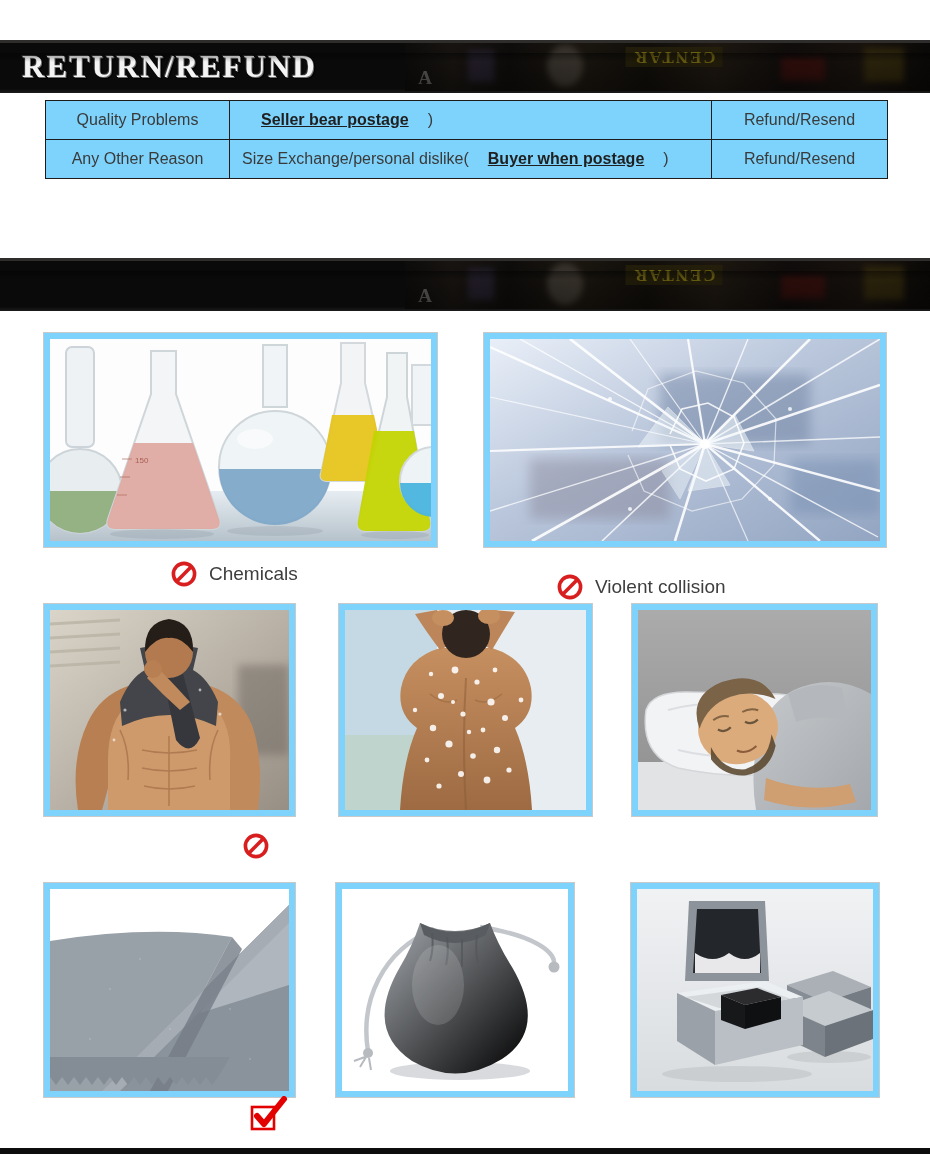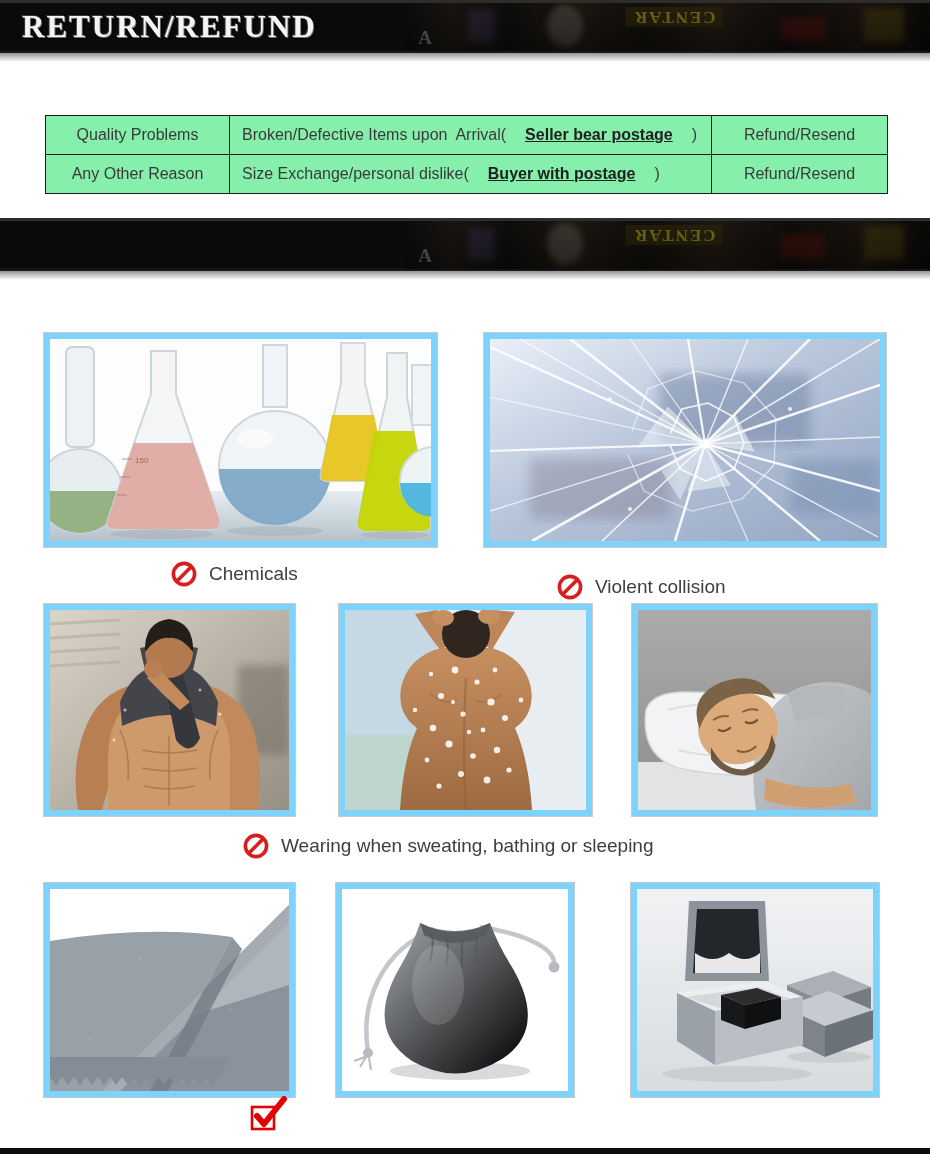--- a/index.html
+++ b/index.html
@@ -4,20 +4,21 @@
 <style>
   html,body{margin:0;padding:0;}
   body{
     width:930px;height:1156px;position:relative;background:#ffffff;
     font-family:"Liberation Sans",sans-serif;overflow:hidden;
   }
   
   .banner{
     position:absolute;left:0;right:0;height:53px;background:#0a0a0a;
     background:linear-gradient(180deg,#2e2d2c 0 3px,#0a0a0a 3px 92%,#1c1c1c);
+    margin-top:40px;
   }
   .banner-fade{
     position:absolute;left:0;right:0;height:9px;
     background:linear-gradient(180deg,rgba(0,0,0,.42),rgba(0,0,0,0));
   }
   .banner-title{
     position:absolute;left:22px;top:50%;transform:translateY(-50%);
     font-family:"Liberation Serif",serif;font-weight:700;font-size:31px;
     letter-spacing:2px;color:#f4f4f4;white-space:nowrap;
     text-shadow:1px 1px 0 #6e6e6e,2px 2px 1px #000,-1px -1px 0 #3a3a3a;
@@ -35,21 +36,21 @@
   .frag-flip{
     position:absolute;left:42%;top:4px;transform:rotate(180deg);
     font-family:"Liberation Serif",serif;font-weight:700;font-size:17px;letter-spacing:2px;
     color:#c9b31e;background:#39310f;padding:0 7px;opacity:.8;filter:blur(.5px);
   }
   .frag-letter{
     position:absolute;left:2.5%;bottom:2px;font-family:"Liberation Serif",serif;
     font-weight:700;font-size:19px;color:#d6d6d6;opacity:.55;filter:blur(.4px);
   }
   
-  .policy-table{position:absolute;left:45px;top:115px;width:843px;border:1px solid #1c1c1c;box-sizing:border-box;background:#86efac;}
+  .policy-table{position:absolute;left:45px;top:100px;width:843px;border:1px solid #1c1c1c;box-sizing:border-box;background:#7dd3fc;}
   .ptr{display:grid;grid-template-columns:183px 1fr 175px;height:38px;}
   .ptr + .ptr{border-top:1px solid #1c1c1c;}
   .ptd{display:flex;align-items:center;justify-content:center;font-size:16px;color:#3a3a3a;white-space:nowrap;overflow:hidden;}
   .ptd.desc{justify-content:flex-start;padding-left:12px;border-left:1px solid #1c1c1c;border-right:1px solid #1c1c1c;}
   .ptd .pre,.ptd .suf{white-space:pre;}
   .ptd .bold-u{font-weight:700;text-decoration:underline;color:#1f1f1f;margin:0 19px;}
   
   .figure{position:absolute;background:#7dd3fc;border:1px solid #c9c9c9;padding:6px;box-sizing:border-box;}
   .figure svg{display:block;width:100%;height:100%;}
   
@@ -71,31 +72,30 @@
     <span class="frag-letter">A</span>
   </div>
   <div class="banner-title">RETURN/REFUND</div>
 </div>
 <div class="banner-fade" style="top:53px;"></div>
 
 <div class="policy-table">
   <div class="ptr">
     <div class="ptd">Quality Problems</div>
     <div class="ptd desc">
-      <span class="pre">Broken/Defective Items upon  Arrival(</span>
         <span class="bold-u">Seller bear postage</span>
         <span class="suf">)</span>
     </div>
     <div class="ptd">Refund/Resend</div>
   </div>
   <div class="ptr">
     <div class="ptd">Any Other Reason</div>
     <div class="ptd desc">
       <span class="pre">Size Exchange/personal dislike(</span>
-        <span class="bold-u">Buyer with postage</span>
+        <span class="bold-u">Buyer when postage</span>
         <span class="suf">)</span>
     </div>
     <div class="ptd">Refund/Resend</div>
   </div>
 </div>
 
 <div class="banner" style="top:218px;">
   <div class="collage">
     <div class="patch p1"></div>
     <div class="patch p2"></div>
@@ -360,21 +360,20 @@
       <path d="M77 106 Q85 102 93 105 M107 103 Q115 100 123 104" stroke="#6b5335" stroke-width="2" fill="none" opacity=".8"></path>
     </g>
   </svg>
 </div>
 
 <div class="caption" style="left:242px;top:830px;">
   <svg width="28" height="28" viewBox="0 0 28 28">
     <circle cx="14" cy="14" r="10.6" fill="none" stroke="#d81e1e" stroke-width="3.6"></circle>
     <line x1="6.8" y1="21.2" x2="21.2" y2="6.8" stroke="#d81e1e" stroke-width="3.6"></line>
   </svg>
-  <span>Wearing when sweating, bathing or sleeping</span>
 </div>
 
 <div class="figure" style="left:43px;top:882px;width:253px;height:216px;">
   <svg viewBox="0 0 239 202" preserveAspectRatio="none">
     <rect width="239" height="202" fill="#ffffff"></rect>
 
     <path d="M0 52 Q100 36 182 48 L100 202 L0 202 Z" fill="#98a0a8"></path>
 
     <path d="M239 16 L239 202 L52 202 Z" fill="#8a929b"></path>
     <path d="M239 16 L150 124 L239 96 Z" fill="#b0b6bd"></path>

